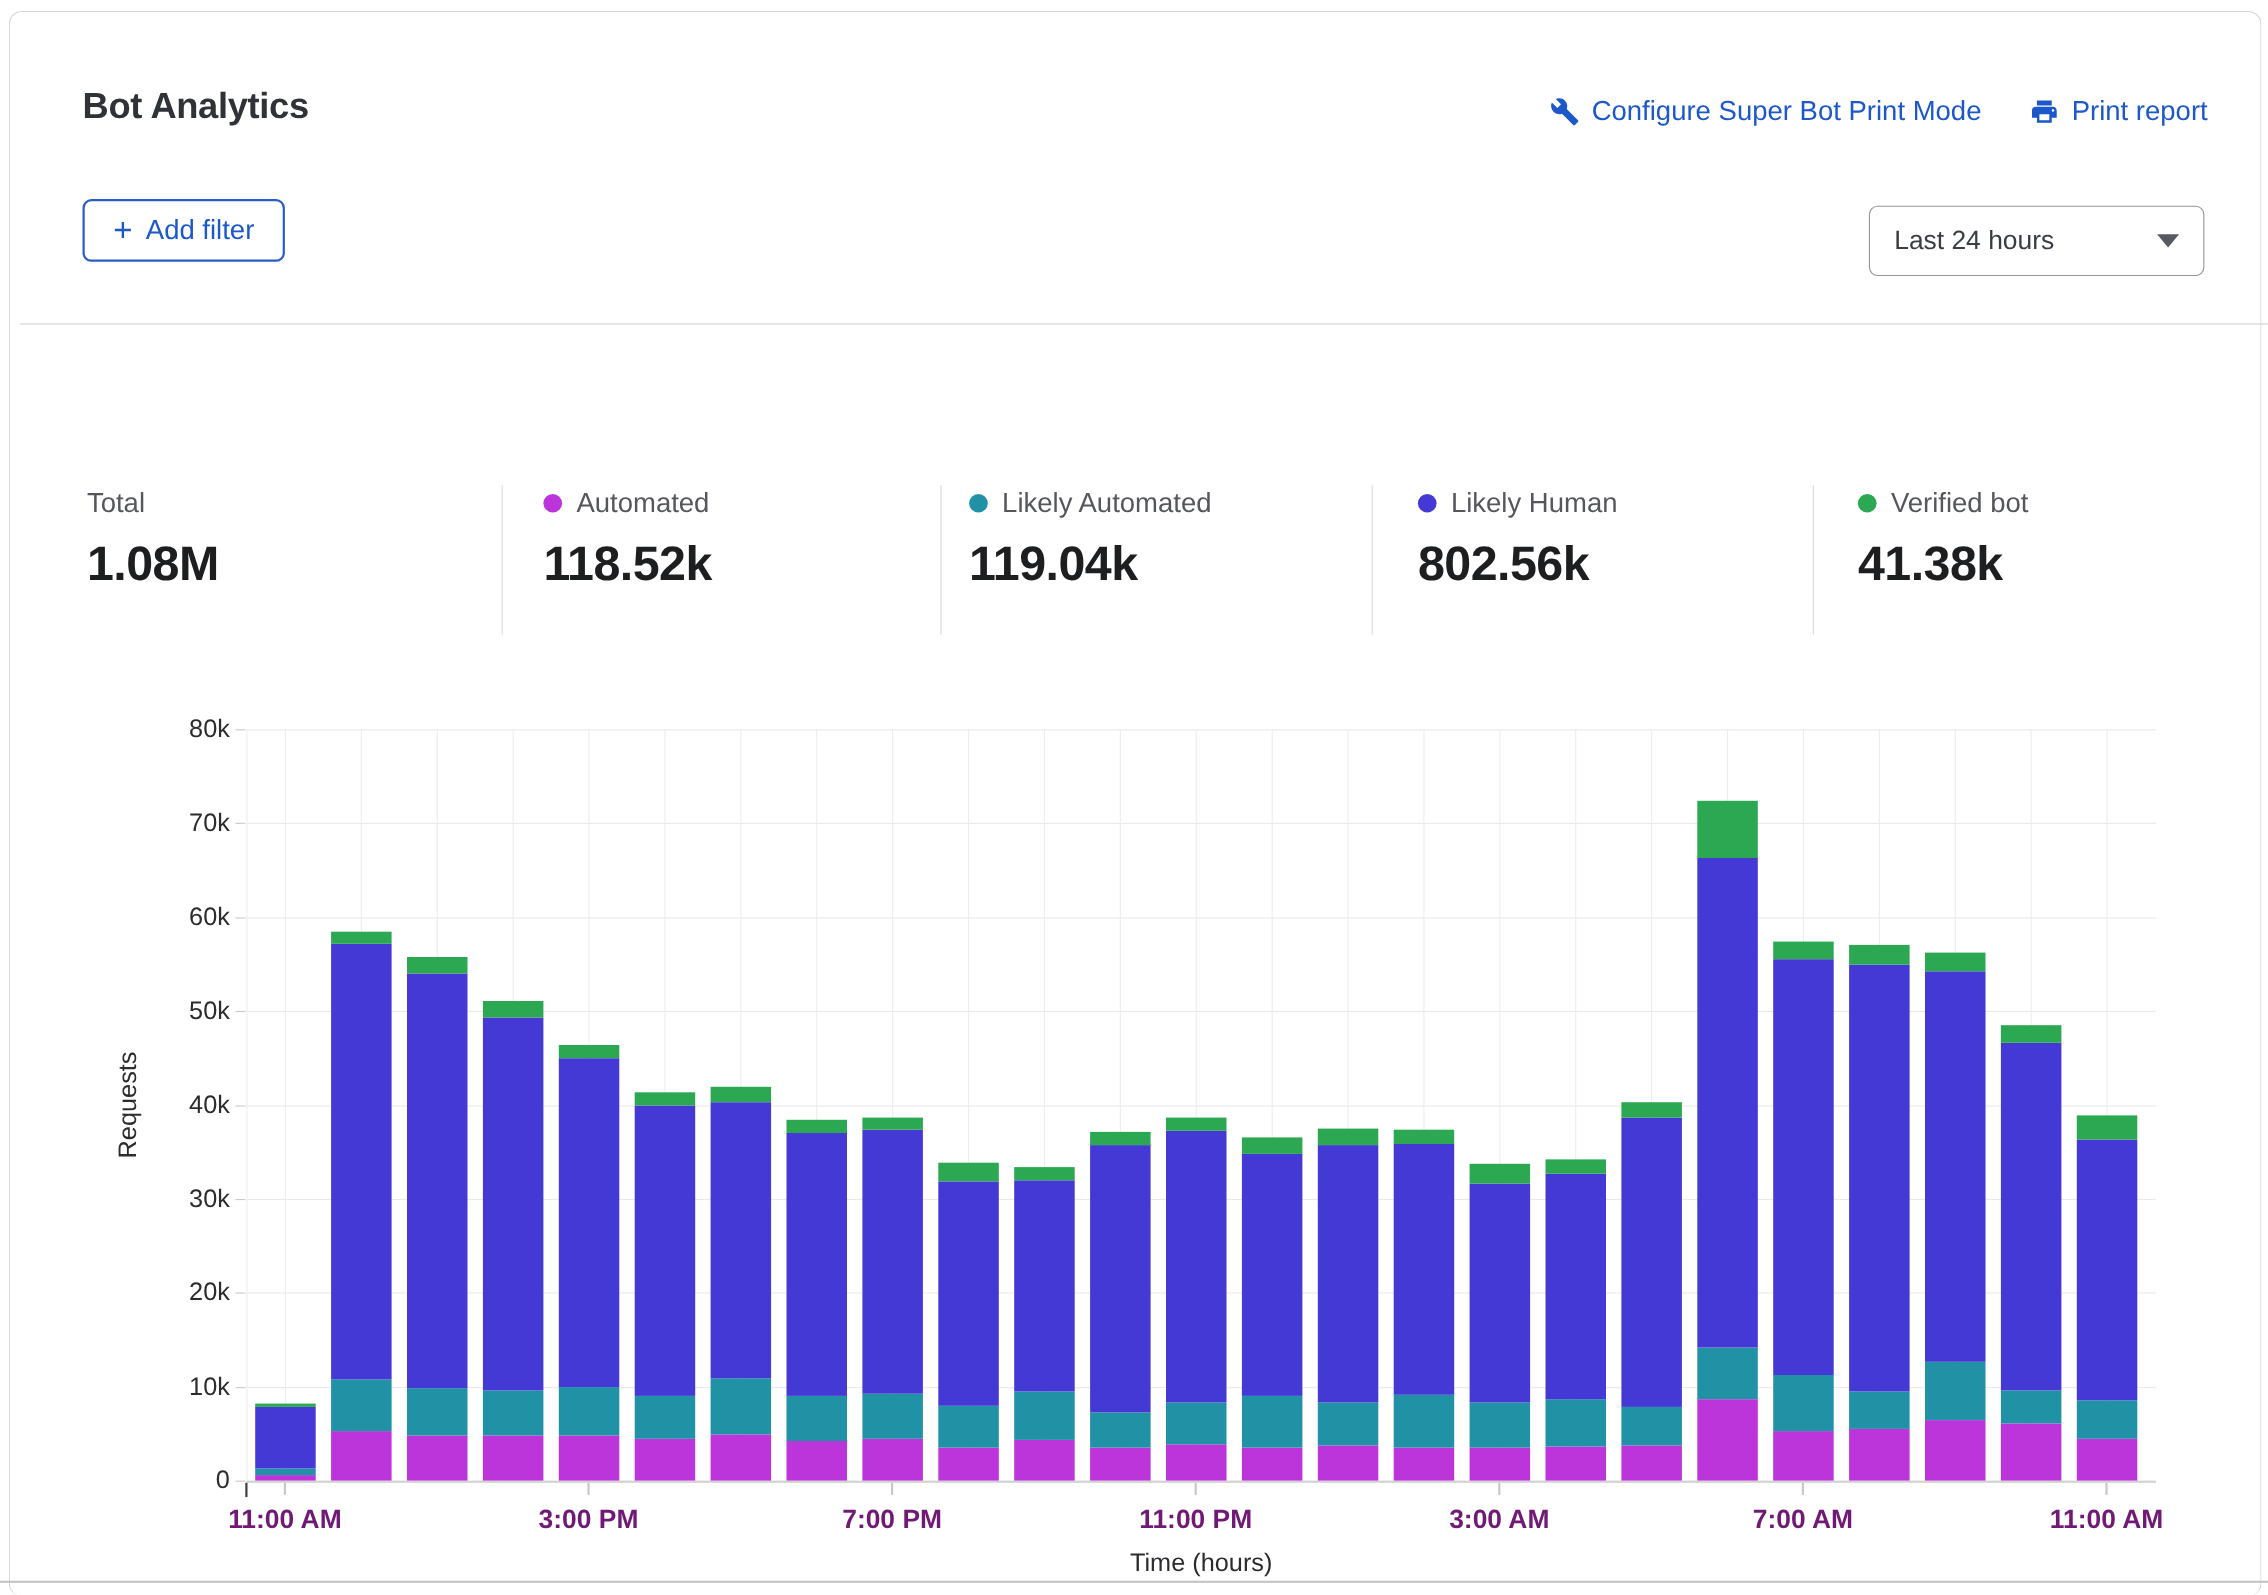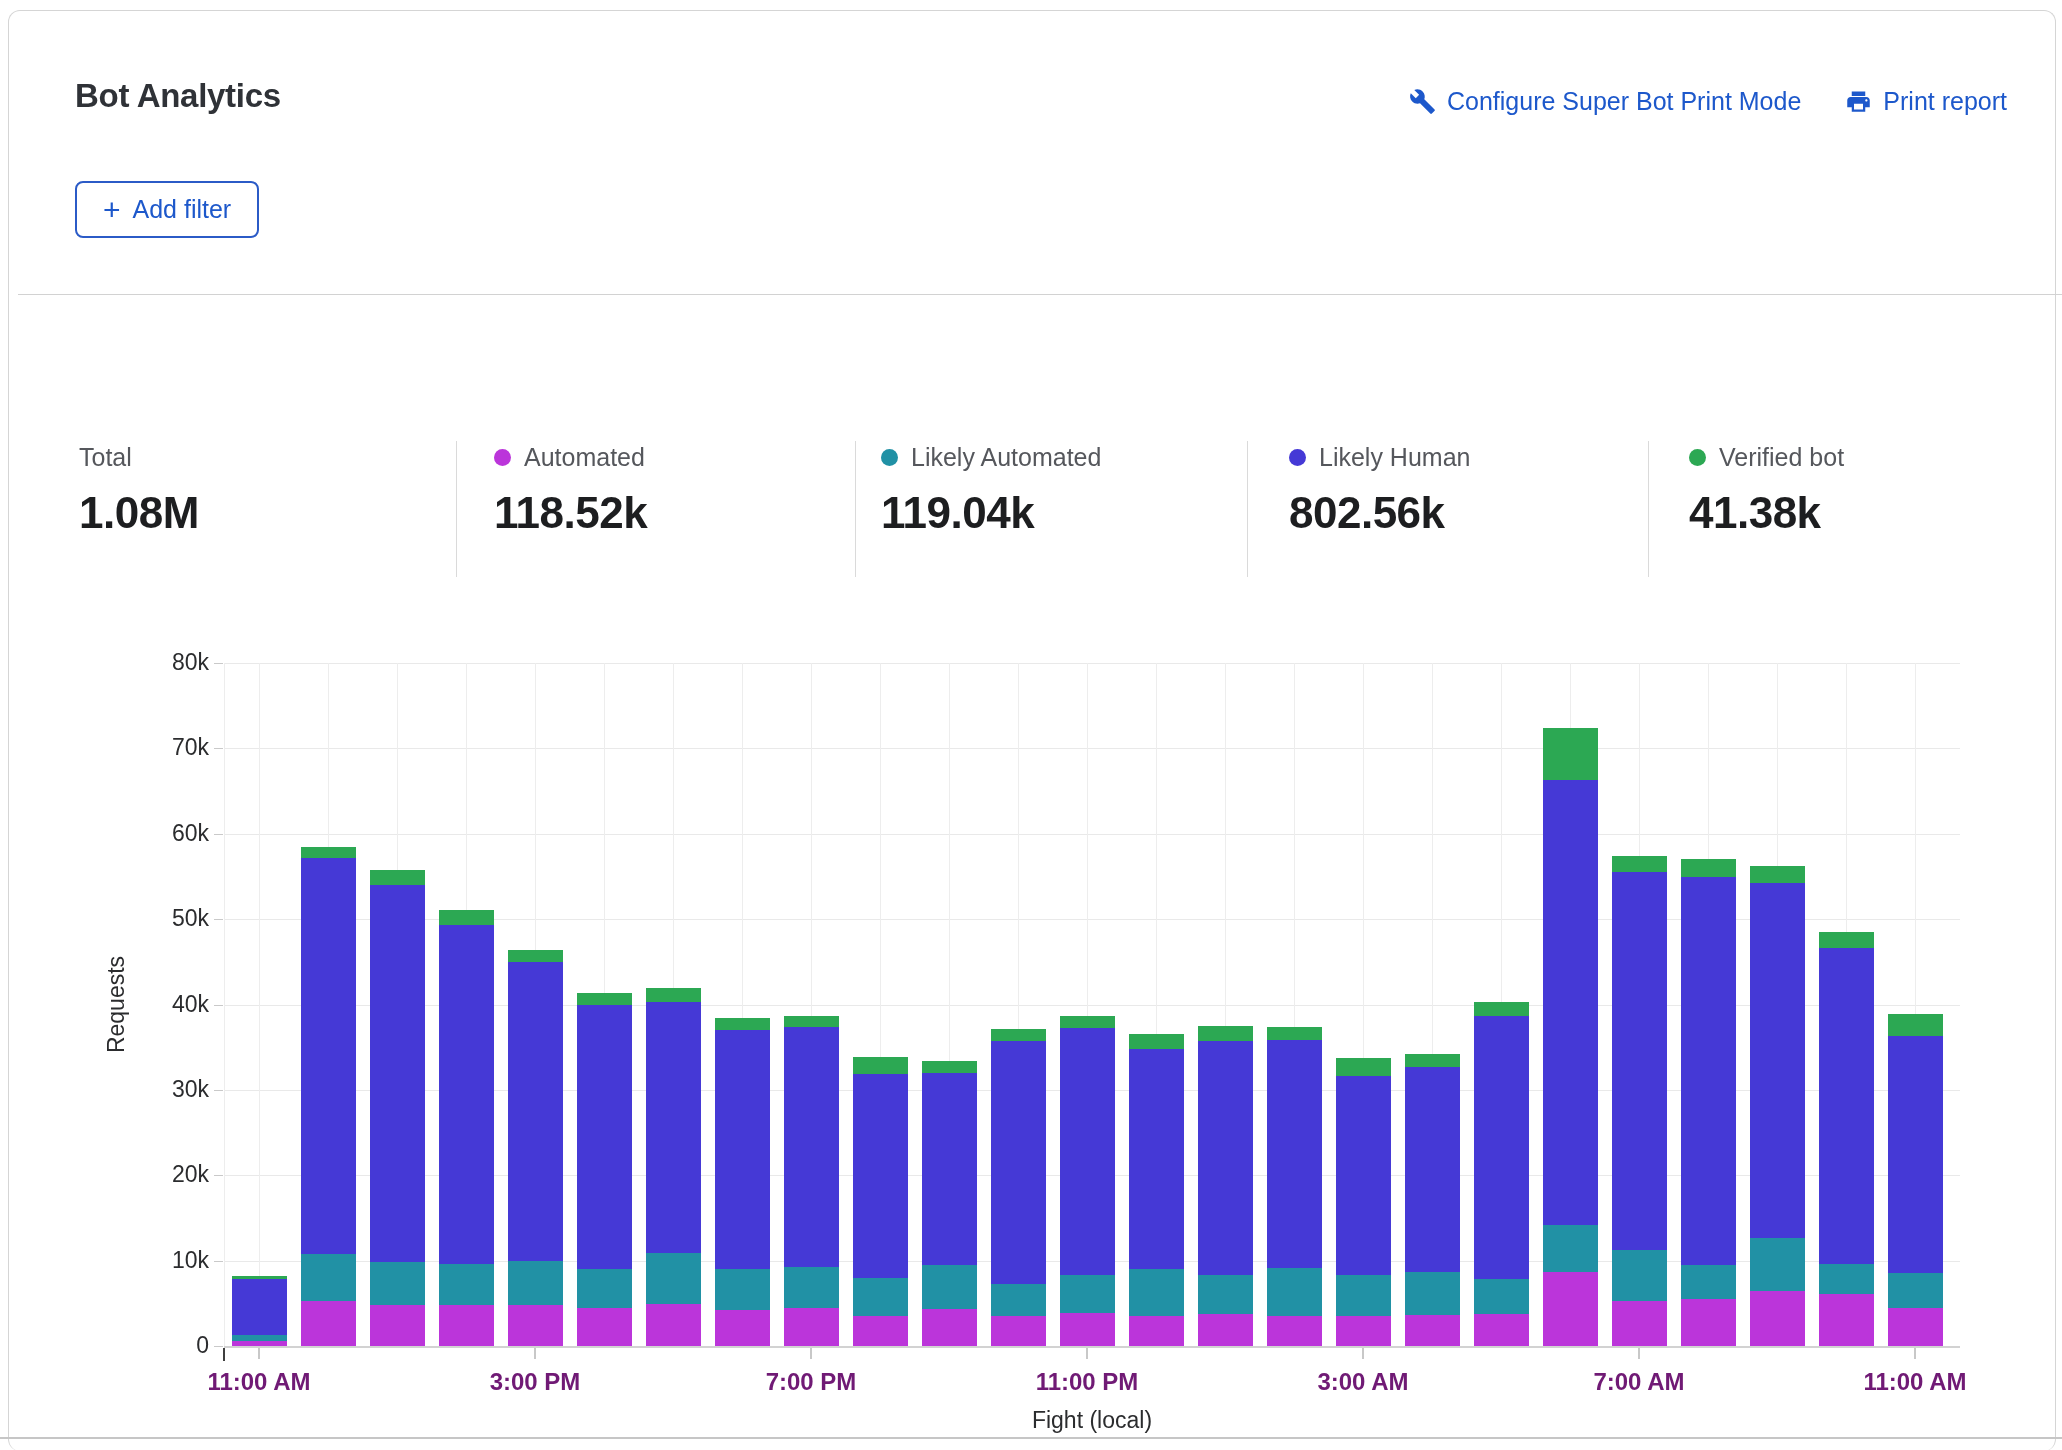--- a/index.html
+++ b/index.html
@@ -120,20 +120,24 @@
       </span>
       <span>Print report</span>
     </div>
   </div>
 
   <button class="add-filter">
     <span class="plus">+</span>
     <span>Add filter</span>
   </button>
 
+  <div class="time-range">
+    <span>Last 24 hours</span>
+    <span class="caret"></span>
+  </div>
 
   <div class="header-divider"></div>
 
 
   <div class="stats-row">
     <div class="stat" style="left:70px;">
       <div class="lab">
           <span>Total</span>
         </div>
       <div class="val">1.08M</div>
@@ -387,17 +391,17 @@
       <div class="x-tick-label" style="left: 712px; top: 1357px;">7:00 PM</div>
       <div class="x-tick" style="left: 1077px; top: 1337px; height: 11px;"></div>
       <div class="x-tick-label" style="left: 988px; top: 1357px;">11:00 PM</div>
       <div class="x-tick" style="left: 1353px; top: 1337px; height: 11px;"></div>
       <div class="x-tick-label" style="left: 1264px; top: 1357px;">3:00 AM</div>
       <div class="x-tick" style="left: 1629px; top: 1337px; height: 11px;"></div>
       <div class="x-tick-label" style="left: 1540px; top: 1357px;">7:00 AM</div>
       <div class="x-tick" style="left: 1905px; top: 1337px; height: 11px;"></div>
       <div class="x-tick-label" style="left: 1816px; top: 1357px;">11:00 AM</div>
     </div>
-  <div class="x-axis-title">Fight (local)</div>
+  <div class="x-axis-title">Time (hours)</div>
 
 </div>
 
 <div class="bottom-divider"></div>
 
 </body></html>

